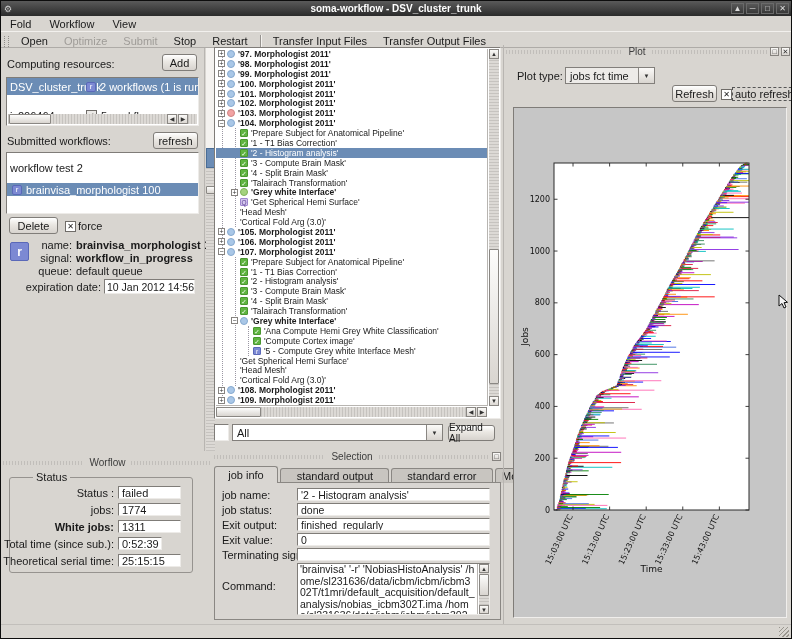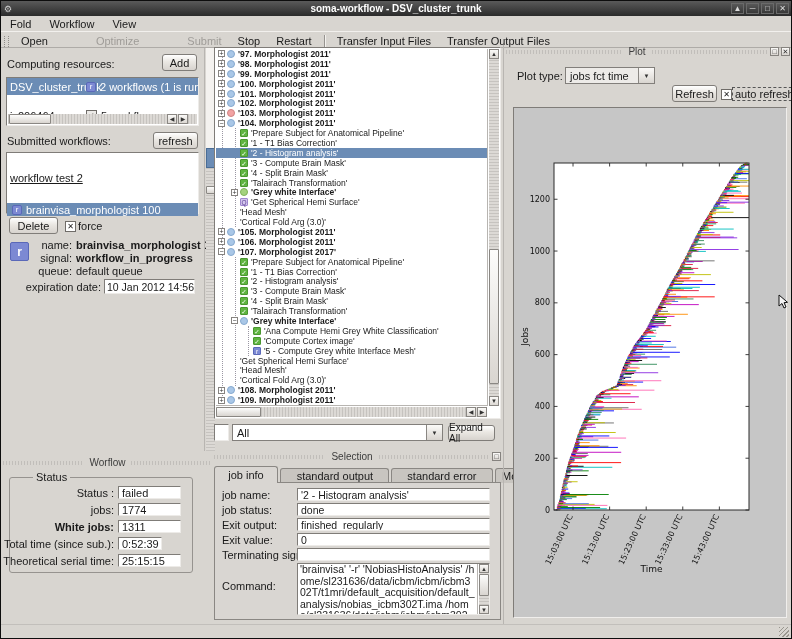--- a/index.html
+++ b/index.html
@@ -15,21 +15,21 @@
   .win-btn{width:13px;height:11px;background:linear-gradient(#585858,#383838);border:1px solid #6a6a6a;
     color:#ddd;font-size:8px;line-height:10px;text-align:center;box-sizing:border-box;font-weight:normal;}
   
   .menubar{position:absolute;top:15px;left:0;right:0;height:15px;display:flex;align-items:center;
     font-size:11px;background:#d8d5d0;}
   .menu-item{padding:0 9px;}
   .toolbar{position:absolute;top:30px;left:0;right:0;height:16px;display:flex;align-items:flex-end;
     font-size:11px;background:#d8d5d0;border-bottom:1px solid #aeaba7;box-shadow:0 1px 0 #f2f0ed inset;}
   .tb-handle{width:3px;height:11px;margin:0 4px 0 3px;border-left:1px dotted #8f8c88;border-right:1px dotted #8f8c88;}
   .tb-btn{padding:0 8px;white-space:nowrap;}
-  .tb-btn.disabled{color:#9f9c98;margin-left:32px;}
+  .tb-btn.disabled{color:#9f9c98;}
   .tb-sep{width:1px;height:12px;background:#96938f;box-shadow:1px 0 0 #f4f2ef;margin:0 4px;}
   
   .btn{position:absolute;display:flex;align-items:center;justify-content:center;font-size:11px;
     background:linear-gradient(#ffffff,#eae7e2 45%,#d7d3ce);border:1px solid #807d79;border-radius:3px;box-sizing:border-box;}
   .sunken{background:#fff;border:1px solid;border-color:#7f7c78 #edebe8 #edebe8 #7f7c78;box-sizing:border-box;}
   .lbl{position:absolute;font-size:11px;white-space:nowrap;}
   .sel{background:#6b8cb5;color:#fff;}
   .cb{width:9px;height:9px;background:#fff;border:1px solid #6f6c68;box-sizing:content-box;
     font-size:8px;line-height:9px;text-align:center;color:#222;}
   .cb.dis{color:#8d8a86;background:#eceae7;}
@@ -146,21 +146,21 @@
       <div class="sb-arr" style="position:absolute;right:20px;top:0;width:10px;height:10px;">◀</div>
       <div class="sb-arr" style="position:absolute;right:9px;top:0;width:10px;height:10px;">▶</div>
     </div>
   </div>
 
   <div class="lbl" style="left:6px;top:134px;">Submitted workflows:</div>
   <div class="btn" style="left:152px;top:131px;width:45px;height:17px;">refresh</div>
 
   <div class="sunken" style="position:absolute;left:5px;top:151px;width:193px;height:62px;">
     <div id="workflows-rows">
-        <div style="display: flex; align-items: center; height: 20px; font-size: 11px; padding: 15px 3px; white-space: nowrap; overflow: hidden; text-decoration: underline;">
+        <div style="display: flex; align-items: center; height: 20px; font-size: 11px; padding: 5px 3px; white-space: nowrap; overflow: hidden;">
           <span>workflow test 2</span>
         </div>
         <div style="display: flex; align-items: center; height: 13px; font-size: 11px; padding: 0px 3px; white-space: nowrap; overflow: hidden; background: rgb(107, 140, 181); color: rgb(255, 255, 255);">
           <span class="r-badge" style="width: 10px; height: 10px; font-size: 8px; margin: 0px 4px 0px 2px; flex: 0 0 auto;">r</span>
           <span>brainvisa_morphologist 100</span>
         </div>
       </div>
   </div>
 
   <div class="btn" style="left:8px;top:216px;width:49px;height:17px;">Delete</div>
@@ -327,21 +327,21 @@
         <div class="tree-row">
           <span class="t-ind" style="width: 2px; flex: 0 0 auto;"></span>
           <span class="t-exp">+</span>
           <span class="t-ic t-circle i-blue"></span>
           <span style="font-weight: bold;">'106. Morphologist 2011'</span>
         </div>
         <div class="tree-row">
           <span class="t-ind" style="width: 2px; flex: 0 0 auto;"></span>
           <span class="t-exp">−</span>
           <span class="t-ic t-circle i-blue"></span>
-          <span style="font-weight: bold;">'107. Morphologist 2017'</span>
+          <span style="font-weight: bold;">'107. Morphologist 2011'</span>
         </div>
         <div class="tree-row">
           <span class="t-ind" style="width: 15px; flex: 0 0 auto;"></span>
           <span class="t-expsp"></span>
           <span class="t-ic t-sq i-check">✓</span>
           <span>'Prepare Subject for Anatomical Pipeline'</span>
         </div>
         <div class="tree-row">
           <span class="t-ind" style="width: 15px; flex: 0 0 auto;"></span>
           <span class="t-expsp"></span>

